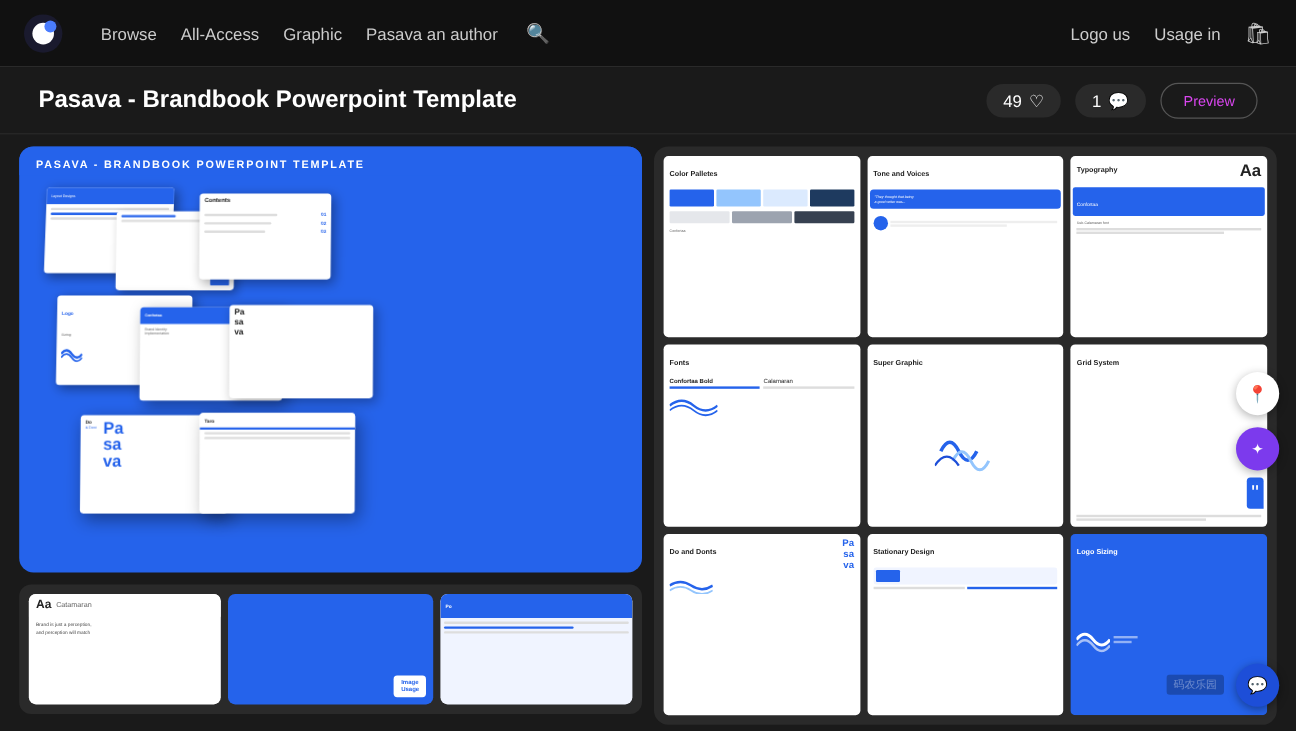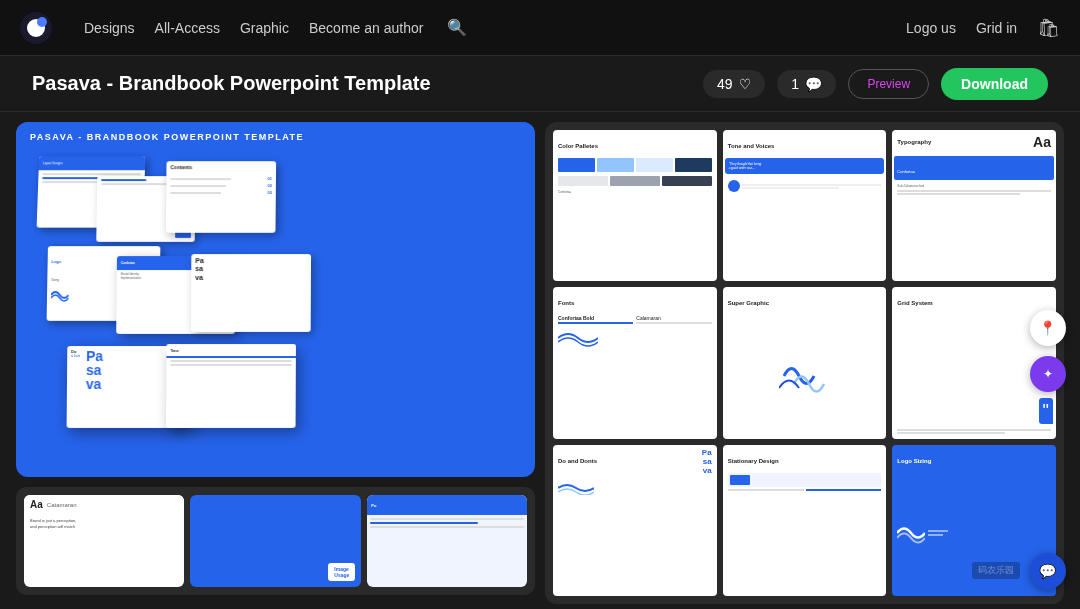--- a/index.html
+++ b/index.html
@@ -232,46 +232,45 @@
 </head>
 <body>
 
 <nav class="navbar">
   <div class="logo">
     <div class="logo-circle-white">
       <div class="logo-circle-blue"></div>
     </div>
   </div>
   <div class="nav-links">
-    <a class="nav-link">Designs</a>
+    <a class="nav-link">Browse</a>
     <a class="nav-link">All-Access</a>
     <a class="nav-link">Graphic</a>
-    <a class="nav-link">Become an author</a>
+    <a class="nav-link">Pasava an author</a>
     <span class="nav-search">🔍</span>
   </div>
   <div class="nav-right">
     <span class="nav-right-link">Logo us</span>
-    <span class="nav-right-link">Grid in</span>
+    <span class="nav-right-link">Usage in</span>
     <span class="cart-icon">🛍</span>
   </div>
 </nav>
 
 <div class="title-bar">
   <span class="page-title-text">Pasava - Brandbook Powerpoint Template</span>
   <div class="title-actions">
     <button class="like-btn">
       <span>49</span>
       <span>♡</span>
     </button>
     <button class="comment-btn">
       <span>1</span>
       <span>💬</span>
     </button>
     <button class="preview-btn">Preview</button>
-    <button class="download-btn">Download</button>
   </div>
 </div>
 
 <div style="display:grid;grid-template-columns:1fr 1fr;gap:10px;padding:10px 16px 0;height:calc(609px - 112px);">
 
   <div style="display:flex;flex-direction:column;gap:10px;">
 
     <div class="main-image-area">
       <div class="preview-title-bar">PASAVA - BRANDBOOK POWERPOINT TEMPLATE</div>
 

